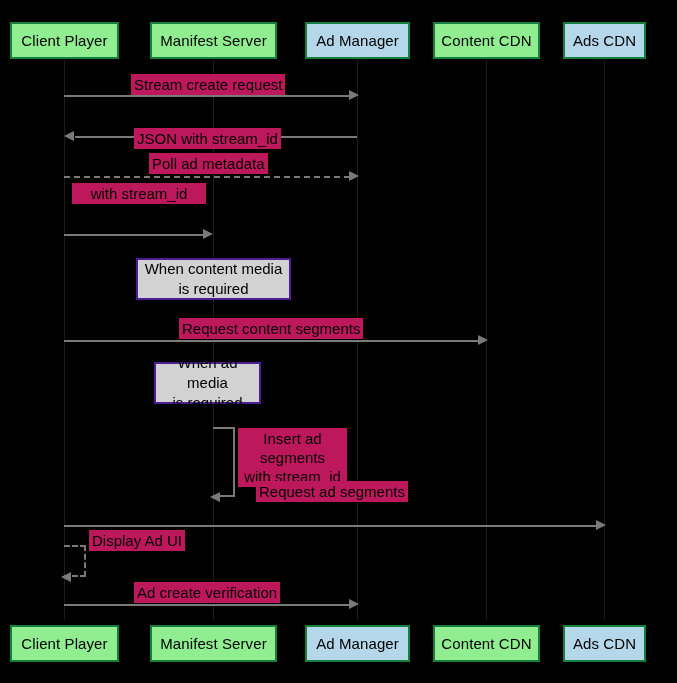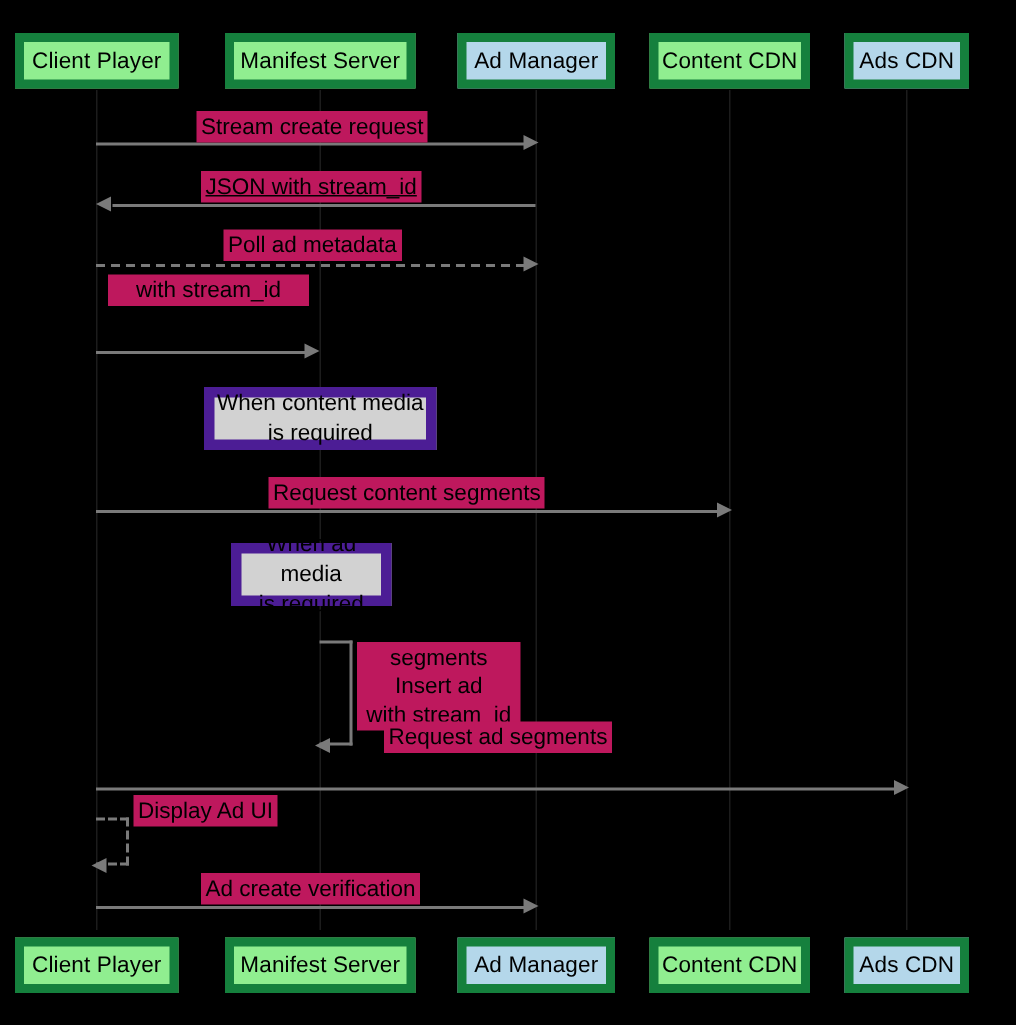--- a/index.html
+++ b/index.html
@@ -26,21 +26,21 @@
     background: #1c1c1c;
   }
   .actor-box {
     position: absolute;
     box-sizing: border-box;
     display: flex;
     align-items: center;
     justify-content: center;
     font-size: 15px;
     color: #000000;
-    border: 6px solid #15803d;
+    border: 2px solid #15803d;
     white-space: nowrap;
     letter-spacing: 0.1px;
   }
   .actor-green { background: #90ee90; }
   .actor-blue  { background: #b4d7ea; }
 
   .msg-line {
     position: absolute;
     height: 0;
     border-top: 2px solid #7a7a7a;
@@ -70,21 +70,21 @@
     white-space: nowrap;
     text-align: center;
   }
   .msg-label.multiline {
     white-space: normal;
   }
   .note-box {
     position: absolute;
     background: #d2d2d2;
     color: #000000;
-    border: 7px solid #4c1d95;
+    border: 2px solid #4c1d95;
     box-sizing: border-box;
     font-size: 15px;
     line-height: 20px;
     text-align: center;
     display: flex;
     flex-direction: column;
     align-items: center;
     justify-content: center;
   }
   .selfloop {
@@ -127,21 +127,21 @@
   <div class="actor-box actor-blue" style="left:563px; top:22px; width:83px;  height:37px;">
     <span>Ads CDN</span>
   </div>
 
   <div class="msg-line" style="left:64px; top:95px; width:286px;"></div>
   <div class="arrow-head arrow-right" style="left:349px; top:90px;"></div>
   <div class="msg-label" style="left:131px; top:74px;">Stream create request</div>
 
   <div class="msg-line" style="left:75px; top:136px; width:282px;"></div>
   <div class="arrow-head arrow-left" style="left:64px; top:131px;"></div>
-  <div class="msg-label" style="left:134px; top:114px;text-decoration:underline;">JSON with stream_id</div>
+  <div class="msg-label" style="left:134px; top:128px;">JSON with stream_id</div>
 
   <div class="msg-line dashed" style="left:64px; top:176px; width:286px;"></div>
   <div class="arrow-head arrow-right" style="left:349px; top:171px;"></div>
   <div class="msg-label" style="left:149px; top:153px;text-align:center;">Poll ad metadata</div>
 
   <div class="msg-line" style="left:64px; top:234px; width:140px;"></div>
   <div class="arrow-head arrow-right" style="left:203px; top:229px;"></div>
   <div class="msg-label multiline" style="left:72px; top:183px; width:128px;">
     <div>with stream_id</div>
   </div>
@@ -156,22 +156,22 @@
   <div class="msg-label" style="left:179px; top:318px;">Request content segments</div>
 
   <div class="note-box" style="left:154px; top:362px; width:107px; height:42px;">
     <div>When ad media</div>
     <div>is required</div>
   </div>
 
   <div class="selfloop" style="left:213px; top:427px; width:22px; height:70px;"></div>
   <div class="arrow-head arrow-left" style="left:210px; top:492px;"></div>
   <div class="msg-label multiline" style="left:238px; top:428px; width:103px;">
+    <div>Insert ad</div>
     <div>segments</div>
-    <div>Insert ad</div>
     <div>with stream_id</div>
   </div>
 
   <div class="msg-line" style="left:64px; top:525px; width:533px;"></div>
   <div class="arrow-head arrow-right" style="left:596px; top:520px;"></div>
   <div class="msg-label" style="left:256px; top:481px;">Request ad segments</div>
 
   <div class="selfloop dashed" style="left:64px; top:545px; width:22px; height:32px;"></div>
   <div class="arrow-head arrow-left" style="left:61px; top:572px;"></div>
   <div class="msg-label" style="left:89px; top:530px;">Display Ad UI</div>

